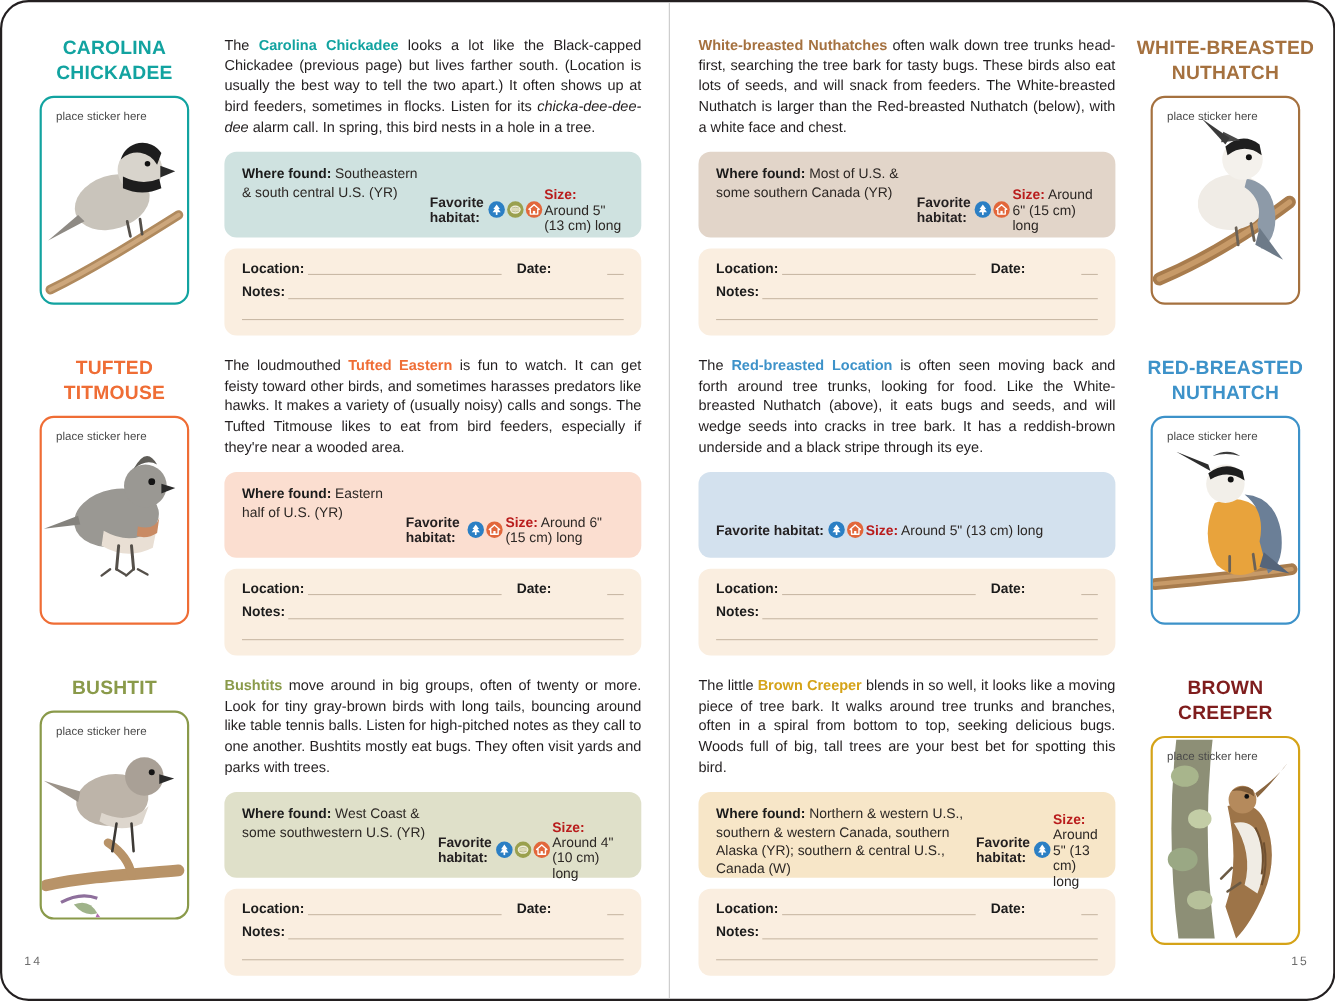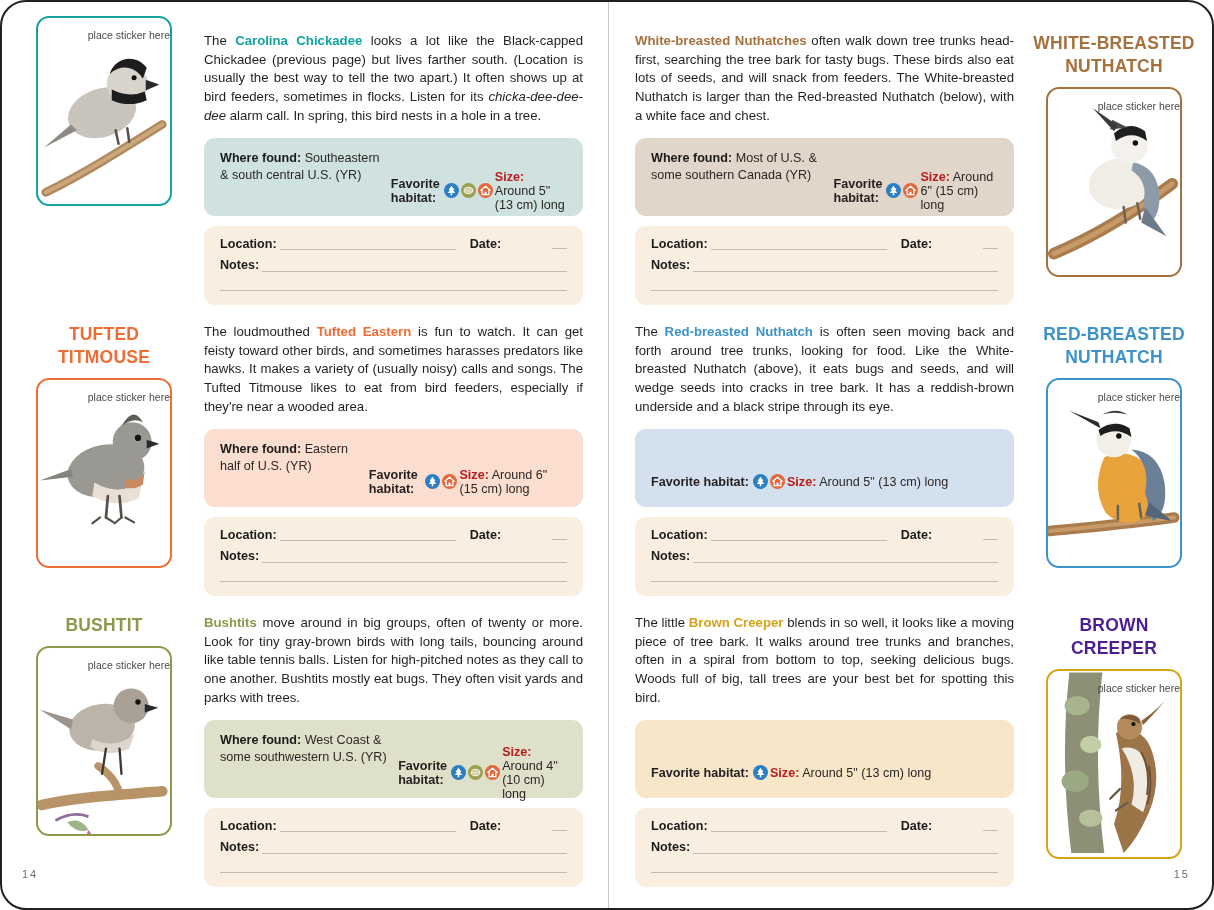--- a/index.html
+++ b/index.html
@@ -81,22 +81,22 @@
     width: 136px;
     height: 190px;
     border: 2px solid #999;
     border-radius: 13px;
     background: #fff;
     position: relative;
     overflow: hidden;
   }
   .sticker-label {
     position: absolute;
-    top: 11px; left: 0; right: 0;
-    text-align: right;
+    top: 11px; left: 13px; right: 0;
+    text-align: left;
     font-size: 10.5px;
     color: #4a4a4a;
     z-index: 3;
   }
   .bird-art {
     position: absolute;
     left: 0; right: 0; bottom: 0; top: 0;
   }
   .bird-art svg { width: 100%; height: 100%; display: block; }
 
@@ -181,32 +181,33 @@
     color: #1b1b1b;
     line-height: 1;
   }
   .nline {
     flex: 1;
     border-bottom: 1px solid #c9b9a6;
     height: 11px;
     margin-left: 3px;
   }
   .nline-short { flex: 0 0 auto; width: 176px; }
-  .nrow-date { margin-left: 14px; display: flex; flex: 1; gap: 48px; }
+  .nrow-date { margin-left: 14px; display: flex; align-items: flex-end; flex: 1; gap: 48px; }
   .nline-last { border-bottom: 1px solid #c9b9a6; height: 10px; margin-top: 2px; }
 </style>
 </head>
 <body>
 
 <div class="spread">
   <div class="spine"></div>
 
   <div class="page page-left" id="left-page">
   <div class="entry ">
     <div class="side">
+      <div class="bird-title" style="color:#12a3a0">CAROLINA<br>CHICKADEE</div>
       <div class="sticker-box" style="border-color:#12a3a0">
         <div class="sticker-label">place sticker here</div>
         <div class="bird-art">
               <svg viewBox="0 0 136 190" preserveAspectRatio="xMidYMax meet">
       <path d="M8 178 C45 160 85 135 128 108" stroke="#b08a5e" stroke-width="9" fill="none" stroke-linecap="round"></path>
       <path d="M8 178 C45 160 85 135 128 108" stroke="#cda77c" stroke-width="4" fill="none" stroke-linecap="round"></path>
       <ellipse cx="66" cy="96" rx="36" ry="25" fill="#c9c4bb" transform="rotate(-18 66 96)"></ellipse>
       <path d="M34 108 L6 132 L40 114 Z" fill="#8e8a84"></path>
       <circle cx="92" cy="66" r="21" fill="#d8d4cc"></circle>
       <path d="M74 56 a21 21 0 0 1 38 -6 l-4 11 a21 21 0 0 0 -34 -5 Z" fill="#1d1d1d"></path>
@@ -521,21 +522,21 @@
       <path d="M52 42 L22 30 L54 48 Z" fill="#2d2d2d"></path>
       <path d="M56 34 q14 -8 26 0 q-14 -4 -26 0 Z" fill="#3d3d3d"></path>
       <circle cx="73" cy="56" r="2.8" fill="#111"></circle>
       <path d="M72 128 l0 14 M94 126 l2 14" stroke="#6b6257" stroke-width="2.6" stroke-linecap="round"></path>
               </svg>
             </div>
       </div>
     </div>
 
     <div class="main">
-      <p class="desc">The <span class="bname" style="color:#3d92c9">Red-breasted Nuthatch</span> is often seen moving back and forth around tree trunks, looking for food. Like the White-breasted Nuthatch (above), it eats bugs and seeds, and will wedge seeds into cracks in tree bark. It has a reddish-brown underside and a black stripe through its eye.</p>
+      <p class="desc">The <span class="bname" style="color:#3d92c9">Red-breasted Location</span> is often seen moving back and forth around tree trunks, looking for food. Like the White-breasted Nuthatch (above), it eats bugs and seeds, and will wedge seeds into cracks in tree bark. It has a reddish-brown underside and a black stripe through its eye.</p>
 
       <div class="info-box" style="background:#d3e1ee">
         <div class="info-row">
           <span class="habitat-wrap">
             <span>Favorite habitat:</span>
             <span class="habitat-icons">
                   <span class="hico hico-woods">
                     <svg viewBox="0 0 16 16">
                       <path d="M8 3 L11.2 7.4 L9.6 7.4 L12 10.6 L4 10.6 L6.4 7.4 L4.8 7.4 Z" fill="#fff"></path>
                       <rect x="7.2" y="10.2" width="1.6" height="3" fill="#fff"></rect>
@@ -568,21 +569,21 @@
         <div class="nrow">
           <span class="nlabel">Notes:</span>
           <span class="nline"></span>
         </div>
         <div class="nline-last"></div>
       </div>
     </div>
   </div>
   <div class="entry entry-rev">
     <div class="side">
-      <div class="bird-title" style="color:#4c1d95">BROWN<br>CREEPER</div>
+      <div class="bird-title" style="color:#7f1d1d">BROWN<br>CREEPER</div>
       <div class="sticker-box" style="border-color:#d5a318">
         <div class="sticker-label">place sticker here</div>
         <div class="bird-art">
               <svg viewBox="0 0 136 190" preserveAspectRatio="xMidYMax meet">
       <path d="M22 0 q-10 90 2 186 l34 0 q-12 -96 -2 -186 Z" fill="#8d8f76"></path>
       <ellipse cx="30" cy="34" rx="13" ry="10" fill="#a8b58c"></ellipse>
       <ellipse cx="44" cy="74" rx="11" ry="9" fill="#c3cda6"></ellipse>
       <ellipse cx="28" cy="112" rx="14" ry="11" fill="#9aa884"></ellipse>
       <ellipse cx="44" cy="150" rx="12" ry="9" fill="#b6c09a"></ellipse>
       <path d="M70 62 q26 -8 36 16 q12 32 -2 66 q-12 28 -26 42 l-10 -30 q14 -40 2 -94 Z" fill="#9d7448"></path>
@@ -595,20 +596,24 @@
       <path d="M74 120 l-10 10 M82 134 l-12 8" stroke="#6b5a44" stroke-width="2.4" stroke-linecap="round"></path>
               </svg>
             </div>
       </div>
     </div>
 
     <div class="main">
       <p class="desc">The little <span class="bname" style="color:#d5a318">Brown Creeper</span> blends in so well, it looks like a moving piece of tree bark. It walks around tree trunks and branches, often in a spiral from bottom to top, seeking delicious bugs. Woods full of big, tall trees are your best bet for spotting this bird.</p>
 
       <div class="info-box" style="background:#f7e6c8">
+        <div class="info-where">
+          <b>Where found:</b>
+          <span> Northern &amp; western U.S., southern &amp; western Canada, southern Alaska (YR); southern &amp; central U.S., Canada (W)</span>
+        </div>
         <div class="info-row">
           <span class="habitat-wrap">
             <span>Favorite habitat:</span>
             <span class="habitat-icons">
                   <span class="hico hico-woods">
                     <svg viewBox="0 0 16 16">
                       <path d="M8 3 L11.2 7.4 L9.6 7.4 L12 10.6 L4 10.6 L6.4 7.4 L4.8 7.4 Z" fill="#fff"></path>
                       <rect x="7.2" y="10.2" width="1.6" height="3" fill="#fff"></rect>
                     </svg>
                   </span>

